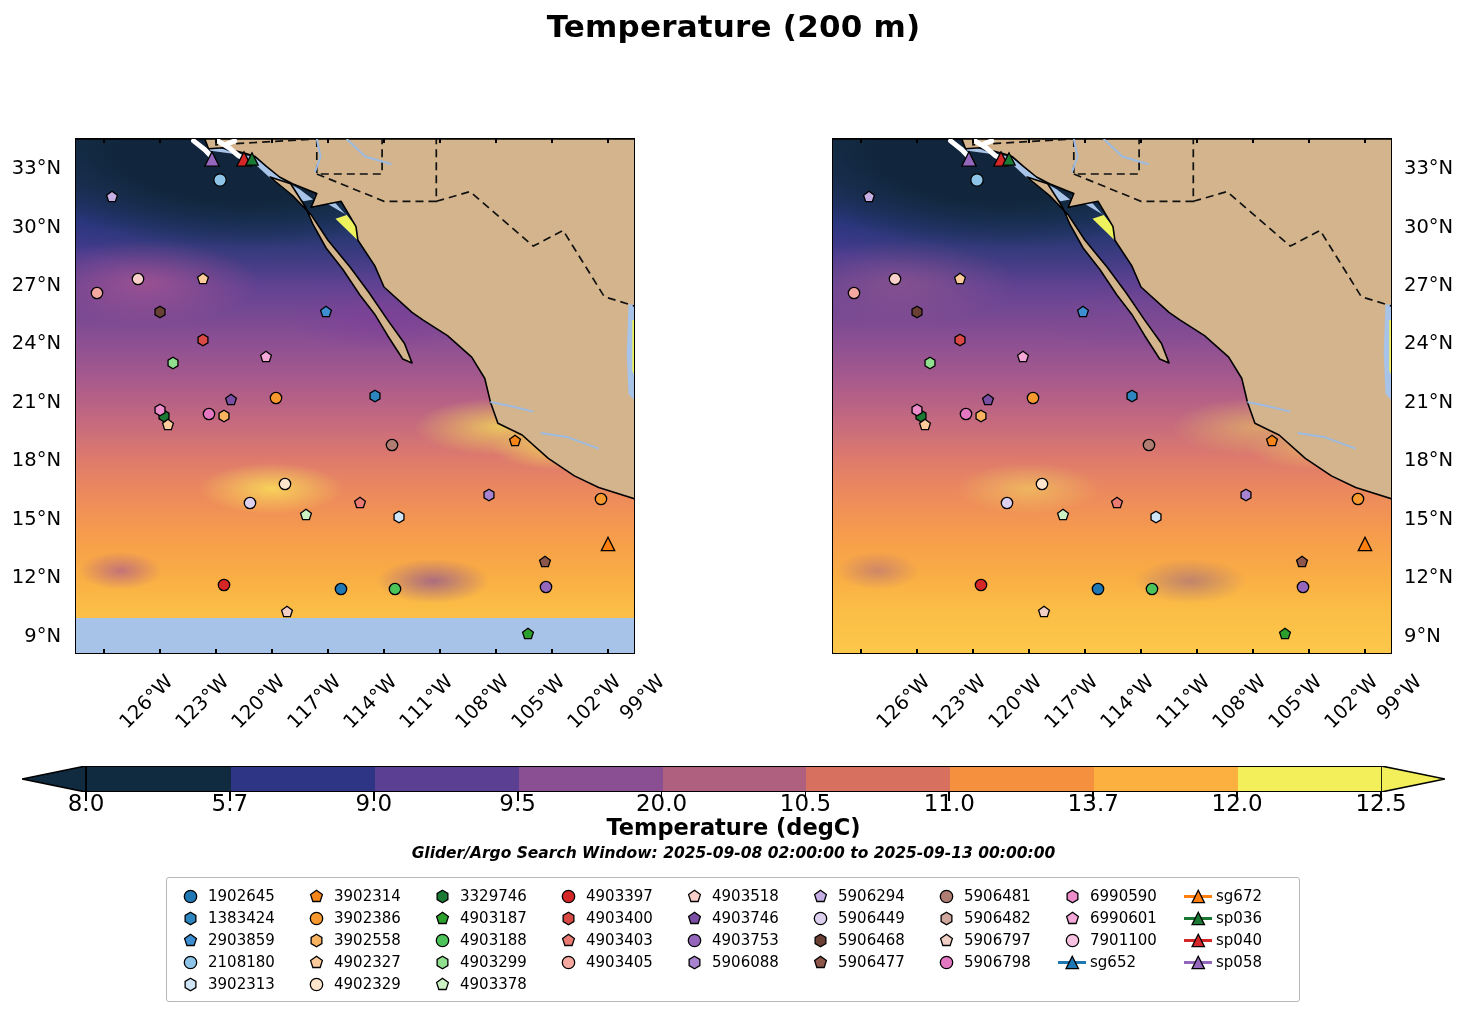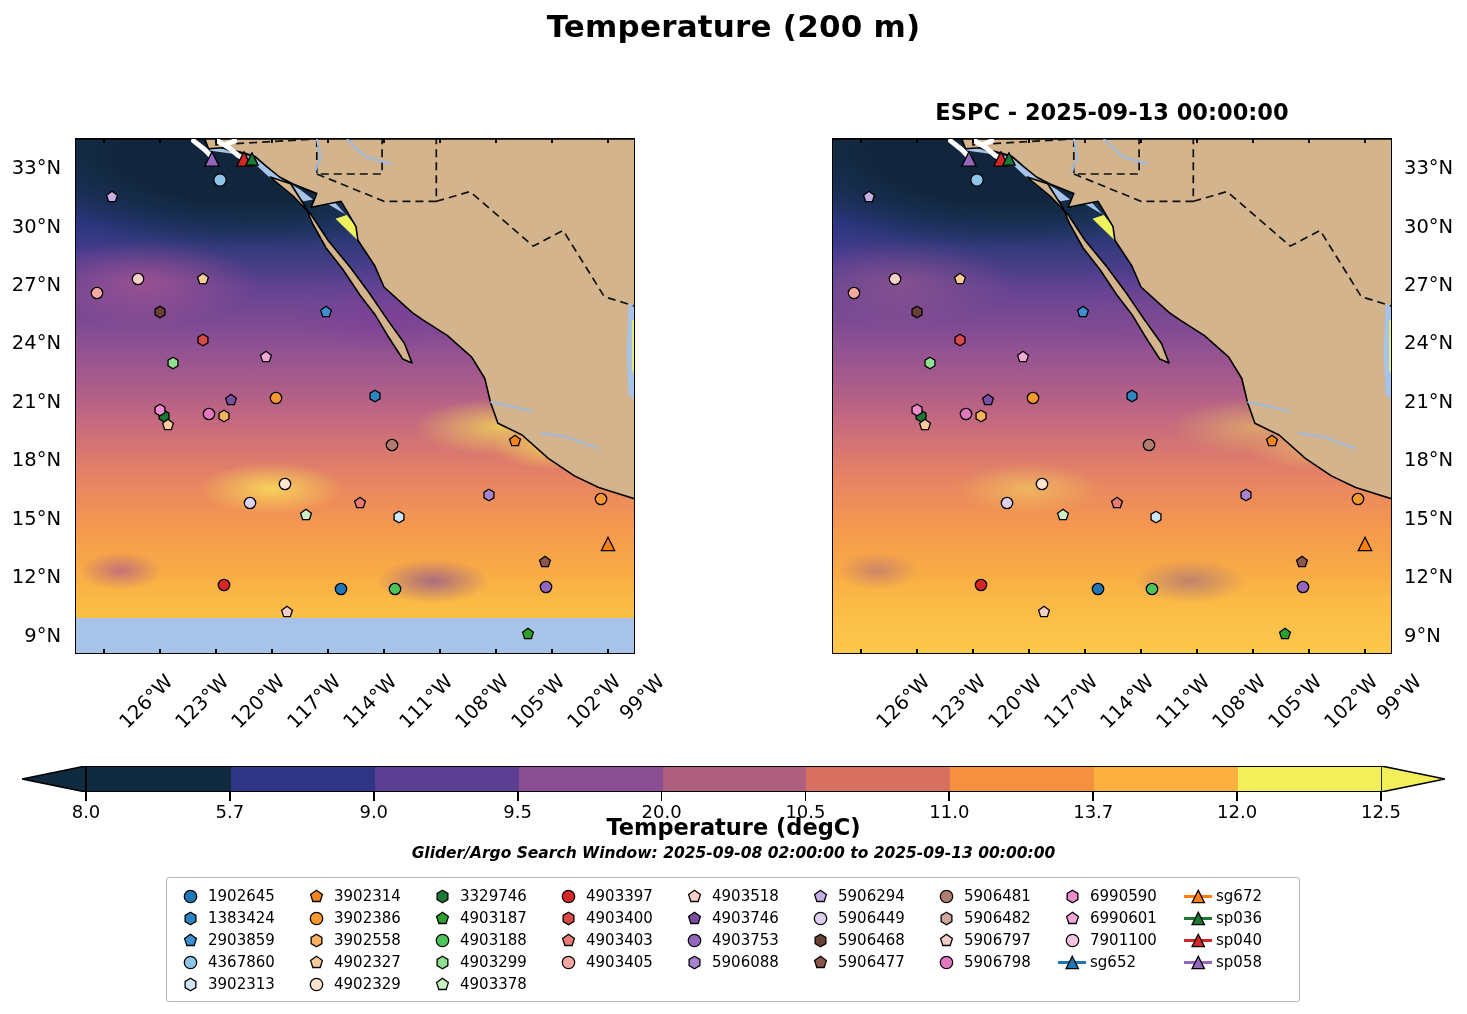--- a/index.html
+++ b/index.html
@@ -65,21 +65,21 @@
   .mk svg{display:block;}
 
   
   #cbar-wrap{position:absolute;left:0;top:756px;width:1467px;height:60px;}
   #cbar-body{position:absolute;left:86px;top:10px;width:1295px;height:26px;
              border:1.7px solid #000;box-sizing:border-box;}
   .cbar-seg{position:absolute;top:0;bottom:0;}
   .cbar-ext{position:absolute;top:10px;width:64px;height:26px;}
   .cbar-ext svg{display:block;}
   .cb-tick{position:absolute;top:36px;width:1.8px;height:9px;background:#000;}
-  .cb-lab{position:absolute;top:45px;transform:translateX(-50%);font-size:18px;}
+  .cb-lab{position:absolute;top:34px;transform:translateX(-50%);font-size:23px;}
   #cbar-title{position:absolute;left:0;top:814px;width:1467px;text-align:center;
               font-size:22.5px;font-weight:bold;}
   #search-window{position:absolute;left:0;top:844px;width:1467px;text-align:center;
                  font-size:15.5px;font-weight:bold;font-style:italic;}
 
   
   #legend{position:absolute;left:166px;top:877px;width:1134px;
           border:1.1px solid #b8b8b8;border-radius:3px;background:#fff;
           padding:9px 8px 8px 8px;box-sizing:border-box;}
   #legend-grid{display:flex;gap:0px;}
@@ -447,21 +447,20 @@
     <div class="xlab" style="left: 188px; top: 532px;">117°W</div>
     <div class="xlab" style="left: 244px; top: 532px;">114°W</div>
     <div class="xlab" style="left: 300px; top: 532px;">111°W</div>
     <div class="xlab" style="left: 356px; top: 532px;">108°W</div>
     <div class="xlab" style="left: 412px; top: 532px;">105°W</div>
     <div class="xlab" style="left: 468px; top: 532px;">102°W</div>
     <div class="xlab" style="left: 524px; top: 532px;">99°W</div>
   </div>
 
 <div class="panel" id="panel-right">
-  <div class="panel-title">ESPC - 2025-09-13 00:00:00</div>
   <div class="map-frame">
     <div class="ocean smooth">
       <div class="g1"></div>
         <div class="g2"></div>
     </div>
     <div class="land-layer">
         <svg width="560" height="516" style="position: absolute; left: 0px; top: 0px;">
           <path d="M237.1 56.5 L270.7 75.9 L293.1 107.1 L315.5 138.2 L339.7 171.4 L352.8 183.0 L328.5 151.9 L308.0 122.7 L283.7 91.5 L259.5 64.3 Z" fill="#a8c3e8" stroke="none"></path>
           <path d="M259.5 79.8 L283.7 103.2 L304.3 130.5 L326.7 159.7 L341.6 175.2 L328.5 155.8 L309.9 128.5 L289.3 99.3 L270.7 75.9 Z" fill="#eef25c" stroke="none"></path>
           <path d="M128.8 0.0 L134.4 11.7 L177.3 17.5 L192.3 29.2 L207.2 40.9 L224.0 50.6 L237.1 60.4 L227.7 62.3 L210.9 52.6 L194.1 38.9 L179.2 25.3 L158.7 14.6 L136.3 5.8 L130.7 0.0 Z" fill="#a8c3e8" stroke="none"></path>
@@ -884,21 +883,21 @@
             </svg>
           </span>
           <span class="lg-lab">2903859</span>
         </div>
         <div class="lg-item">
           <span class="lg-mk">
             <svg width="15" height="15">
               <circle cx="7.5" cy="7.5" r="6.2" fill="#8ec4e8" stroke="#000" stroke-width="1.3"></circle>
             </svg>
           </span>
-          <span class="lg-lab">4367860</span>
+          <span class="lg-lab">2108180</span>
         </div>
         <div class="lg-item">
           <span class="lg-mk">
             <svg width="15" height="15">
               <polygon points="7.50,1.30 12.87,4.40 12.87,10.60 7.50,13.70 2.13,10.60 2.13,4.40" fill="#cfe4f5" stroke="#000" stroke-width="1.3"></polygon>
             </svg>
           </span>
           <span class="lg-lab">3902313</span>
         </div>
       </div>

